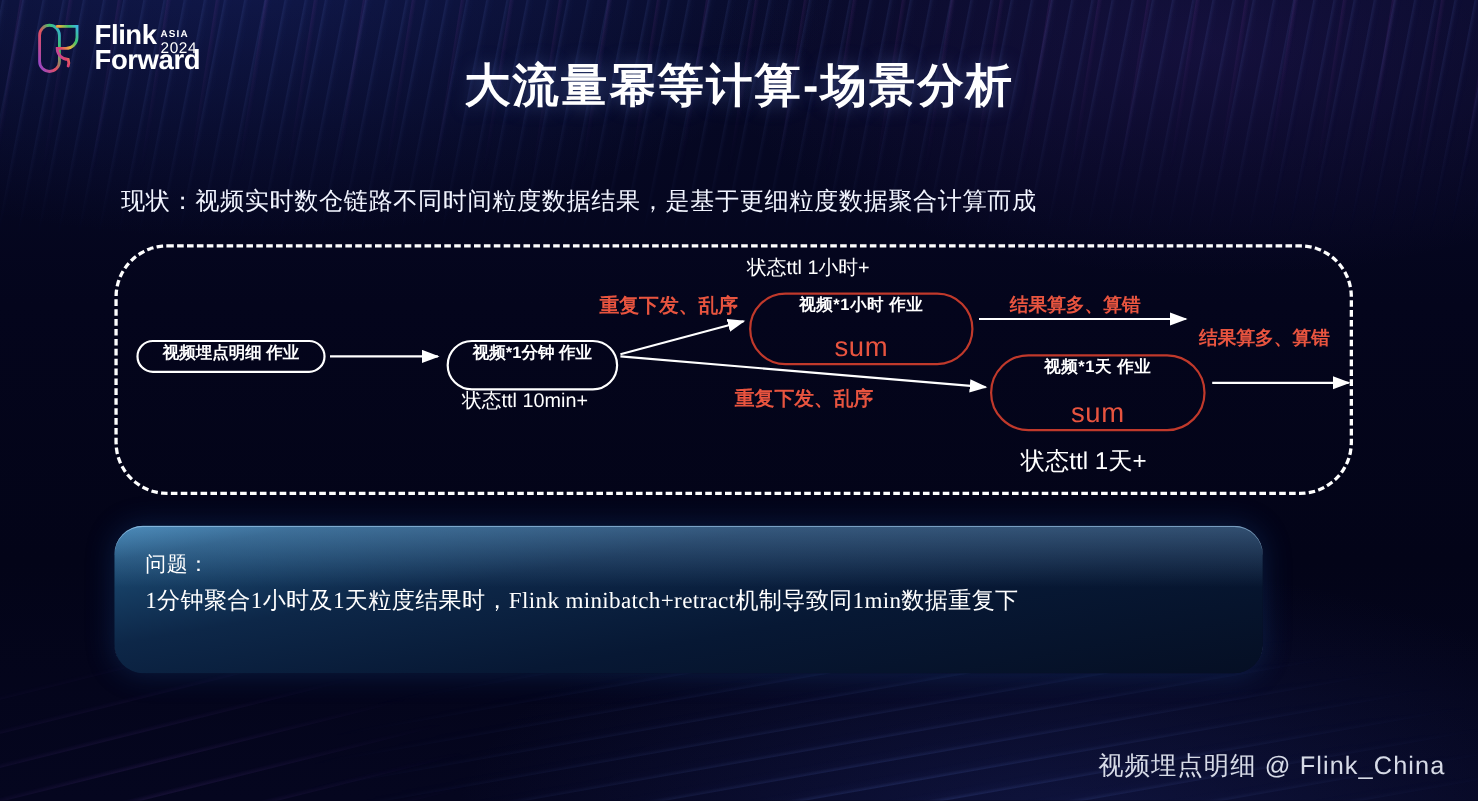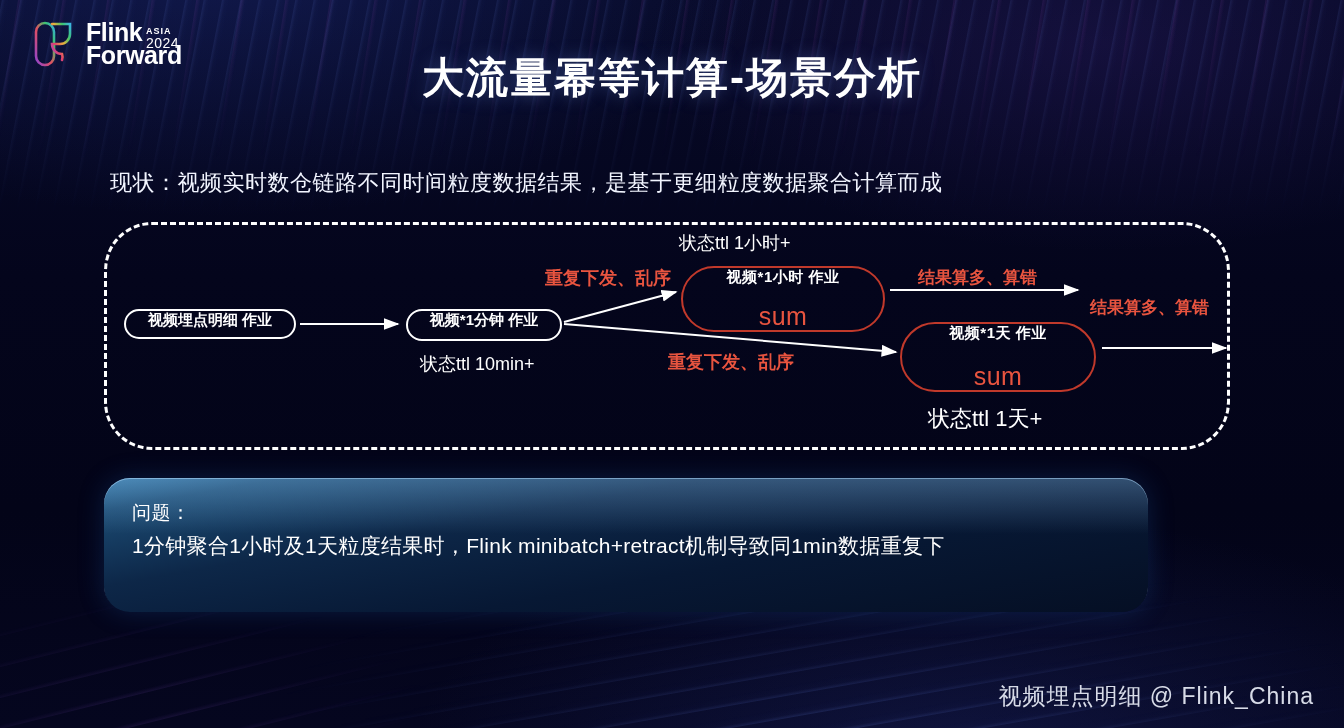--- a/index.html
+++ b/index.html
@@ -73,21 +73,21 @@
 
   
   .pill{position:absolute;display:flex;flex-direction:column;align-items:center;
     justify-content:space-between;border-radius:999px;box-sizing:border-box;text-align:center;}
   .pill.white{border:2px solid #ffffff;color:#ffffff;}
   .pill.red{border:2px solid #c0392b;}
   .pill .t1{color:#ffffff;font-weight:700;font-size:15px;letter-spacing:.5px;}
   .pill .t2{color:#e8543f;font-weight:400;font-size:25px;line-height:27px;letter-spacing:.5px;}
 
   #node-detail{left:124px;top:309px;width:172px;height:30px;font-size:15px;font-weight:700;}
-  #node-min{left:406px;top:309px;width:156px;height:32px;font-size:15px;font-weight:700;}
+  #node-min{left:406px;top:309px;width:156px;height:46px;font-size:15px;font-weight:700;}
   #node-hour{left:681px;top:266px;width:204px;height:66px;}
   #node-day{left:900px;top:322px;width:196px;height:70px;}
 
   
   .lbl{position:absolute;white-space:nowrap;}
   .lbl.white{color:#ffffff;}
   .lbl.red{color:#e8543f;font-weight:700;}
   #lbl-countdistinct{left:280px;top:272px;font-size:21px;color:#eef2ff;}
   #lbl-ttl-10min{left:420px;top:352px;font-size:18px;color:#ffffff;}
   #lbl-ttl-1h{left:659px;top:231px;font-size:18px;color:#ffffff;margin-left:20px;}
@@ -100,21 +100,21 @@
   
   #problem{position:absolute;left:104px;top:478px;width:1044px;height:134px;border-radius:26px;
     box-sizing:border-box;padding:22px 28px 0 28px;
     background:linear-gradient(170deg,#2d6f9e 0%,#1b4a72 10%,#0d2748 34%,#071834 62%,#050f24 100%);
     box-shadow:inset 0 1px 0 rgba(190,225,255,.55), 0 0 26px rgba(30,90,170,.28);
     overflow:hidden;}
   #problem:before{content:"";position:absolute;left:0;right:0;top:0;height:56px;
     background:linear-gradient(180deg,rgba(150,205,250,.30),rgba(150,205,250,0));
     pointer-events:none;}
   #problem .ptitle{position:relative;color:#ffffff;font-size:19px;letter-spacing:.5px;margin-bottom:4px;}
-  #problem .pbody{position:relative;color:#ffffff;font-size:21px;line-height:32px;letter-spacing:.3px;}
+  #problem .pbody{position:relative;color:#ffffff;font-size:21px;line-height:32px;letter-spacing:.3px;font-family:Liberation Serif, serif;}
 
   
   #watermark{position:absolute;right:30px;bottom:16px;color:#e9edf7;font-size:23px;letter-spacing:1px;
     opacity:.92;}
 </style>
 </head>
 <body>
 
 <div id="slide">
 

